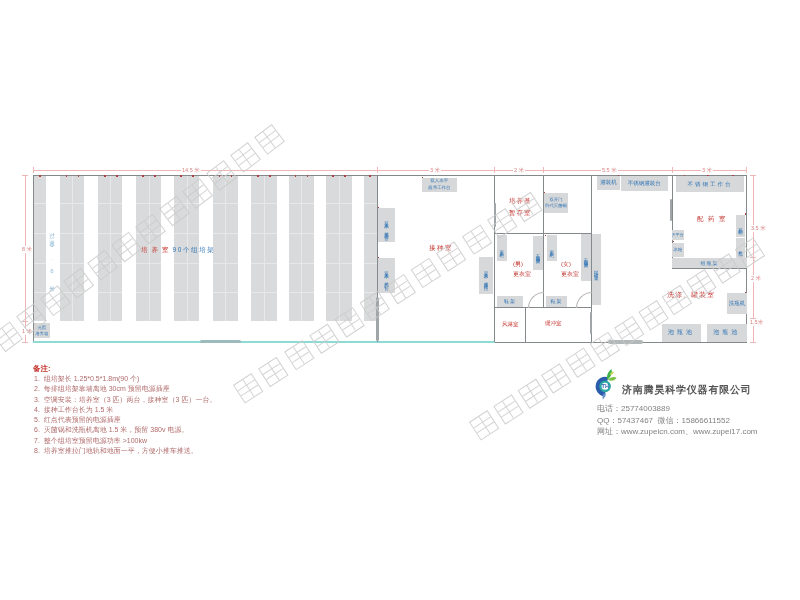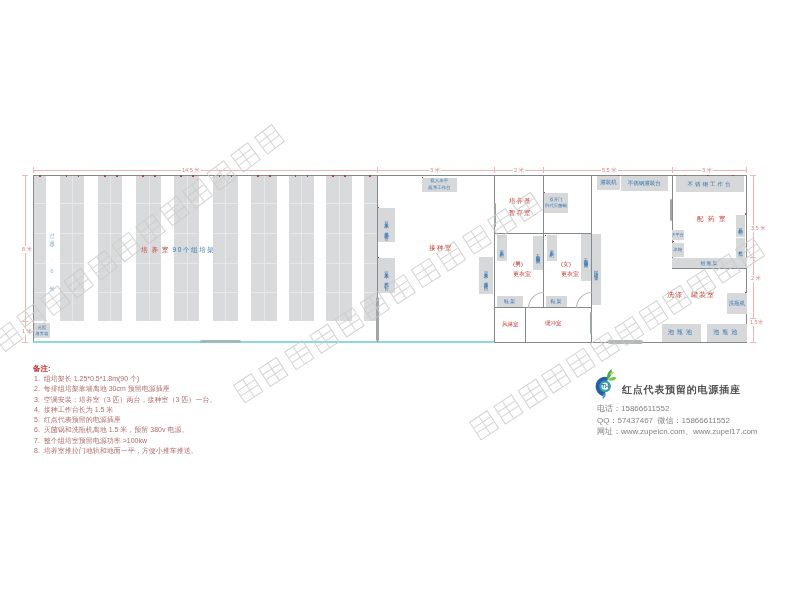--- a/index.html
+++ b/index.html
@@ -313,19 +313,19 @@
 <svg style="position:absolute;left:592px;top:368px" width="30" height="32" viewBox="0 0 30 32">
 <path d="M15.8,11.4 A7.5,7.5 0 1 0 13.2,26.0" stroke="#2b5cab" stroke-width="4.5" fill="none"></path>
 <path d="M13.8,25.2 C13.6,28 12.4,30.2 10.8,31.4 C10.2,29.4 10.6,27 11.8,25.2 Z" fill="#6592cf"></path>
 <circle cx="13.1" cy="18.3" r="4.7" stroke="#2ba8a1" stroke-width="2.3" fill="#ffffff"></circle>
 <text x="9.6" y="20.4" font-size="5.5" font-weight="bold" fill="#2b5cab" font-family="Liberation Sans">TH</text>
 <path d="M15,11 C14.6,6.8 16.4,3 19.6,1.2 C20.4,5.4 18.6,9.4 15.6,11.2 Z" fill="#3faf47"></path>
 <path d="M16,11.4 C18.6,8.8 22.2,8.2 24.6,9.8 C22.8,12.8 19,13.4 16.2,11.8 Z" fill="#7bc143"></path>
 <path d="M17.6,6.4 C18.4,4.6 20.2,3.6 22,3.8 C21.6,5.8 19.8,7 18,6.8 Z" fill="#c2d94e"></path>
 </svg>
 
-<div style="position:absolute;left:622px;top:383px;font-size:10px;font-weight:bold;color:#545454;letter-spacing:.8px;white-space:nowrap">红点代表预留的电源插座</div>
-
-<div style="position:absolute;left:597px;top:403px;font-size:8px;color:#828282;white-space:nowrap">电话：15866611552</div>
+<div style="position:absolute;left:622px;top:383px;font-size:10px;font-weight:bold;color:#545454;letter-spacing:.8px;white-space:nowrap">济南腾昊科学仪器有限公司</div>
+
+<div style="position:absolute;left:597px;top:403px;font-size:8px;color:#828282;white-space:nowrap">电话：25774003889</div>
 
 <div style="position:absolute;left:597px;top:414.5px;font-size:8px;color:#828282;white-space:nowrap">QQ：57437467&nbsp; 微信：15866611552</div>
 
 <div style="position:absolute;left:597px;top:426px;font-size:8px;color:#828282;white-space:nowrap">网址：www.zupeicn.com、www.zupei17.com</div>
 </div>
 </body></html>

